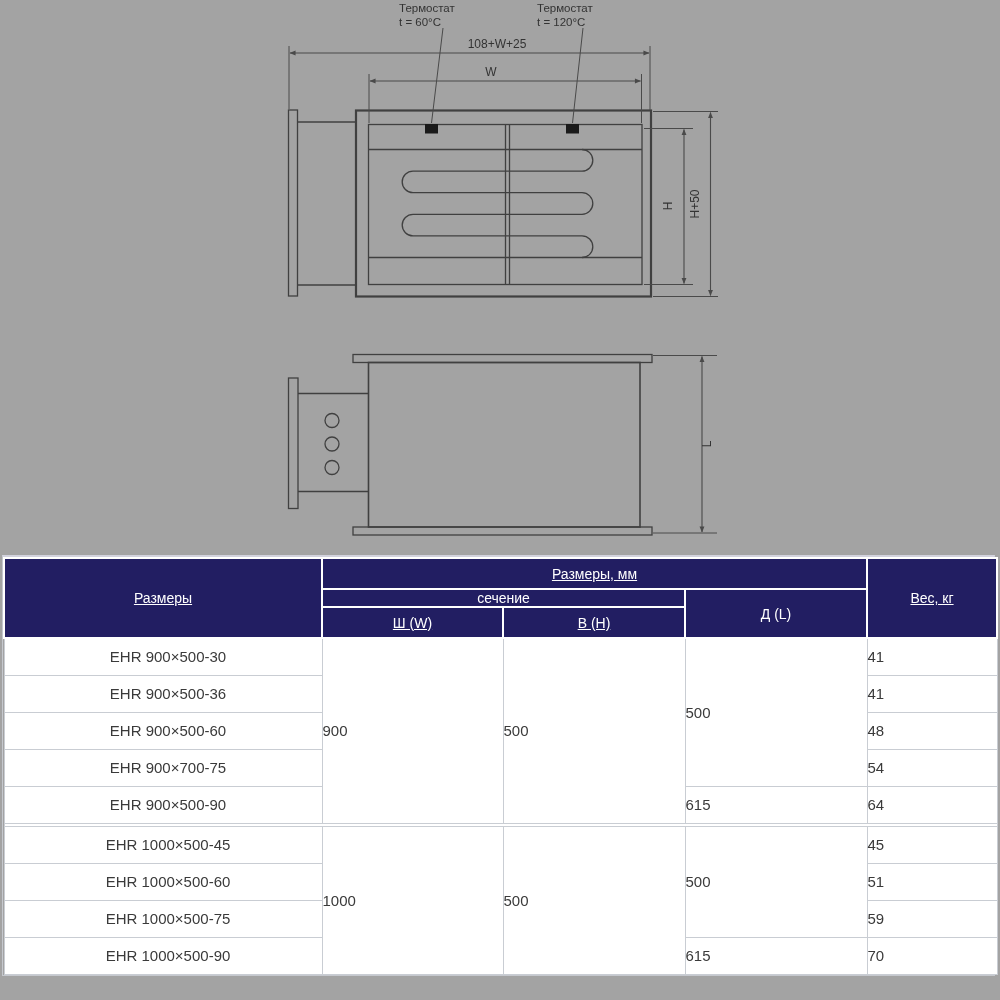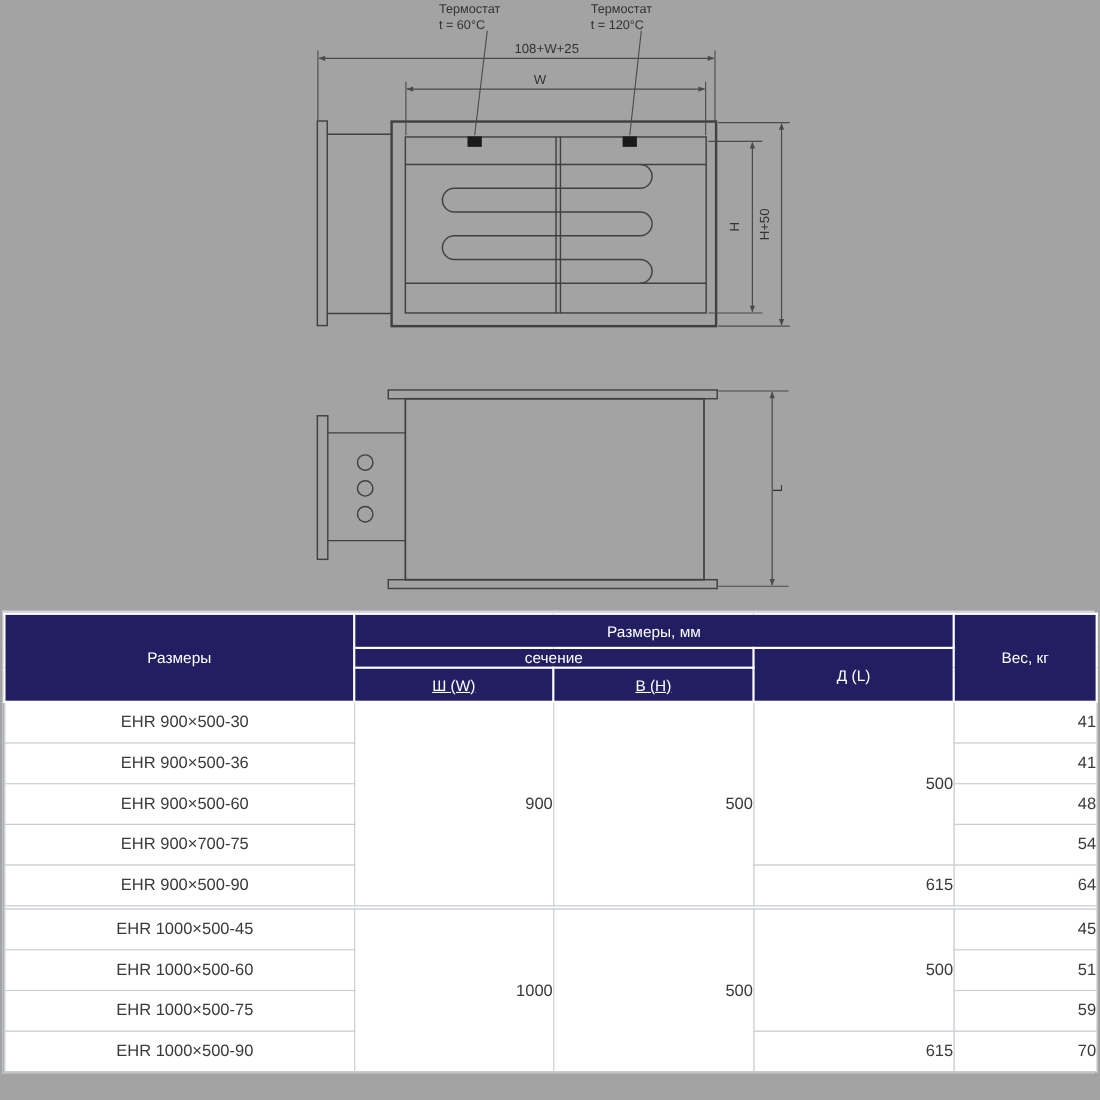--- a/index.html
+++ b/index.html
@@ -26,26 +26,26 @@
     border:1px solid #c5c8ce; border-top:2px solid #d2d2dd;
   }
   table.spec {
     width:100%; border-collapse:collapse; table-layout:fixed;
     font-family:"Liberation Sans", sans-serif;
   }
   table.spec th {
     background:#221e62; color:#ffffff; font-weight:400; font-size:14px;
     border:2px solid #ffffff; text-align:center; vertical-align:middle;
   }
-  table.spec .h1 th { height:31px; }
+  table.spec .h1 th { height:31px;text-decoration:underline; }
   table.spec .h2 th { height:18px; }
   table.spec .h3 th { height:31px;text-decoration:underline; }
   table.spec td {
     border:1px solid #c9cdd3; color:#3a3a3a; font-size:15px;
-    height:37px; text-align:right; vertical-align:middle; background:#ffffff;
+    height:37px; text-align:left; vertical-align:middle; background:#ffffff;
   }
   table.spec td.model { text-align:center; padding-left:10px; }
   table.spec tr.sep td { height:3px; padding:0; border-top:1px solid #c9cdd3; border-bottom:1px solid #c9cdd3; }
 </style>
 </head>
 <body>
 
 <div class="page">
 
   <svg class="drawing" width="1000" height="552" viewBox="0 0 1000 552">

